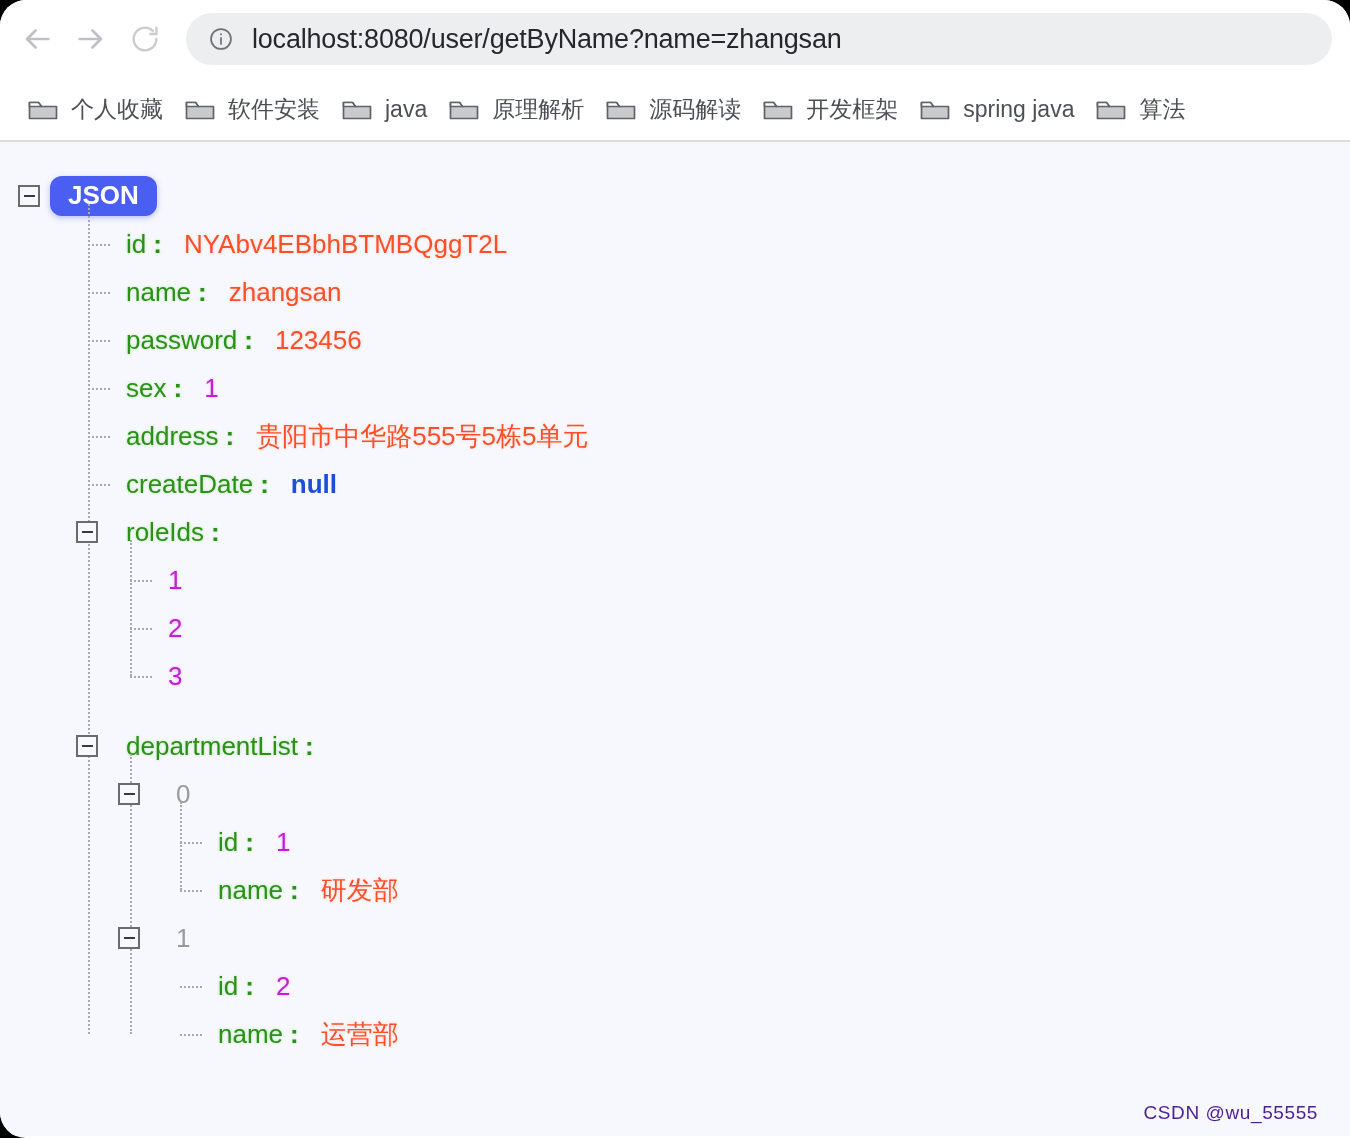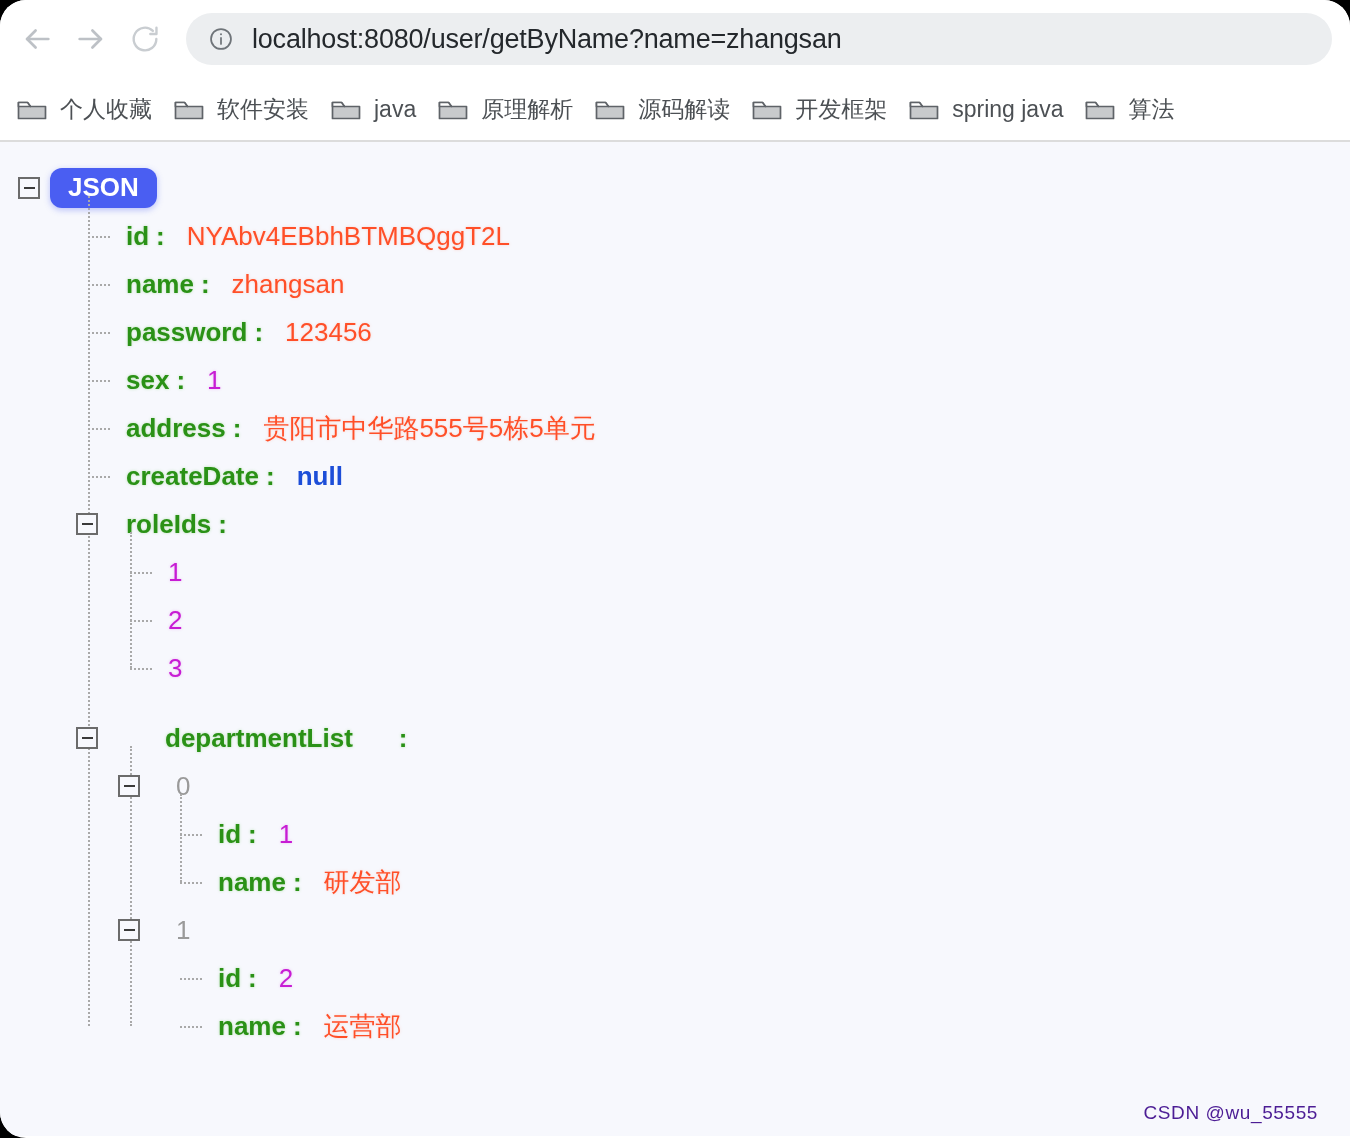--- a/index.html
+++ b/index.html
@@ -71,21 +71,21 @@
     white-space: nowrap;
     overflow: hidden;
     font-family: "Liberation Sans", sans-serif;
   }
 
   
   .bookmarks {
     height: 64px;
     display: flex;
     align-items: center;
-    padding: 0 9px;
+    padding: 0 20px;
     background: #ffffff;
     border-bottom: 2px solid #dcdcdc;
     box-sizing: border-box;
     overflow: hidden;
   }
   .bookmark {
     display: flex;
     align-items: center;
     flex: 0 0 auto;
     padding: 4px 14px 4px 8px;
@@ -102,21 +102,21 @@
     font-size: 23px;
     color: #4c5054;
     font-family: "Liberation Sans", sans-serif;
   }
 
   
   .json-viewer {
     position: relative;
     height: 994px;
     background: #f7f8fd;
-    padding: 22px 0 0 0;
+    padding: 30px 0 0 0;
     box-sizing: border-box;
     overflow: hidden;
     font-family: "Liberation Sans", sans-serif;
   }
 
   .row {
     position: relative;
     display: flex;
     align-items: center;
     height: 48px;
@@ -164,21 +164,21 @@
   .toggle i {
     display: block;
     width: 11px;
     height: 2px;
     background: #3a3a3a;
   }
 
   .key {
     color: #2a9116;
     font-size: 26px;
-    font-weight: bold;
+    font-weight: normal;
     text-shadow: 0 0 3px rgba(110, 200, 90, 0.45);
     white-space: nowrap;
   }
   .colon {
     color: #2a9116;
     font-size: 26px;
     font-weight: bold;
     margin-left: 7px;
     text-shadow: 0 0 3px rgba(110, 200, 90, 0.45);
   }
@@ -434,21 +434,21 @@
           <div class="row">
             <span style="margin-left:38px;"></span>
             <span class="val number" style="margin-left:0;">2</span>
           </div>
           <div class="row">
             <span style="margin-left:38px;"></span>
             <span class="val number" style="margin-left:0;">3</span>
           </div>
         </div>
 
-        <div class="row no-stub" style="margin-top:22px;gap:39px;">
+        <div class="row no-stub" style="margin-top:22px;">
           <div class="toggle">
               <i></i>
             </div>
           <span style="margin-left:38px;"></span>
           <span class="key">departmentList</span>
           <span class="colon">:</span>
         </div>
 
         <div class="children lvl-2">
 

